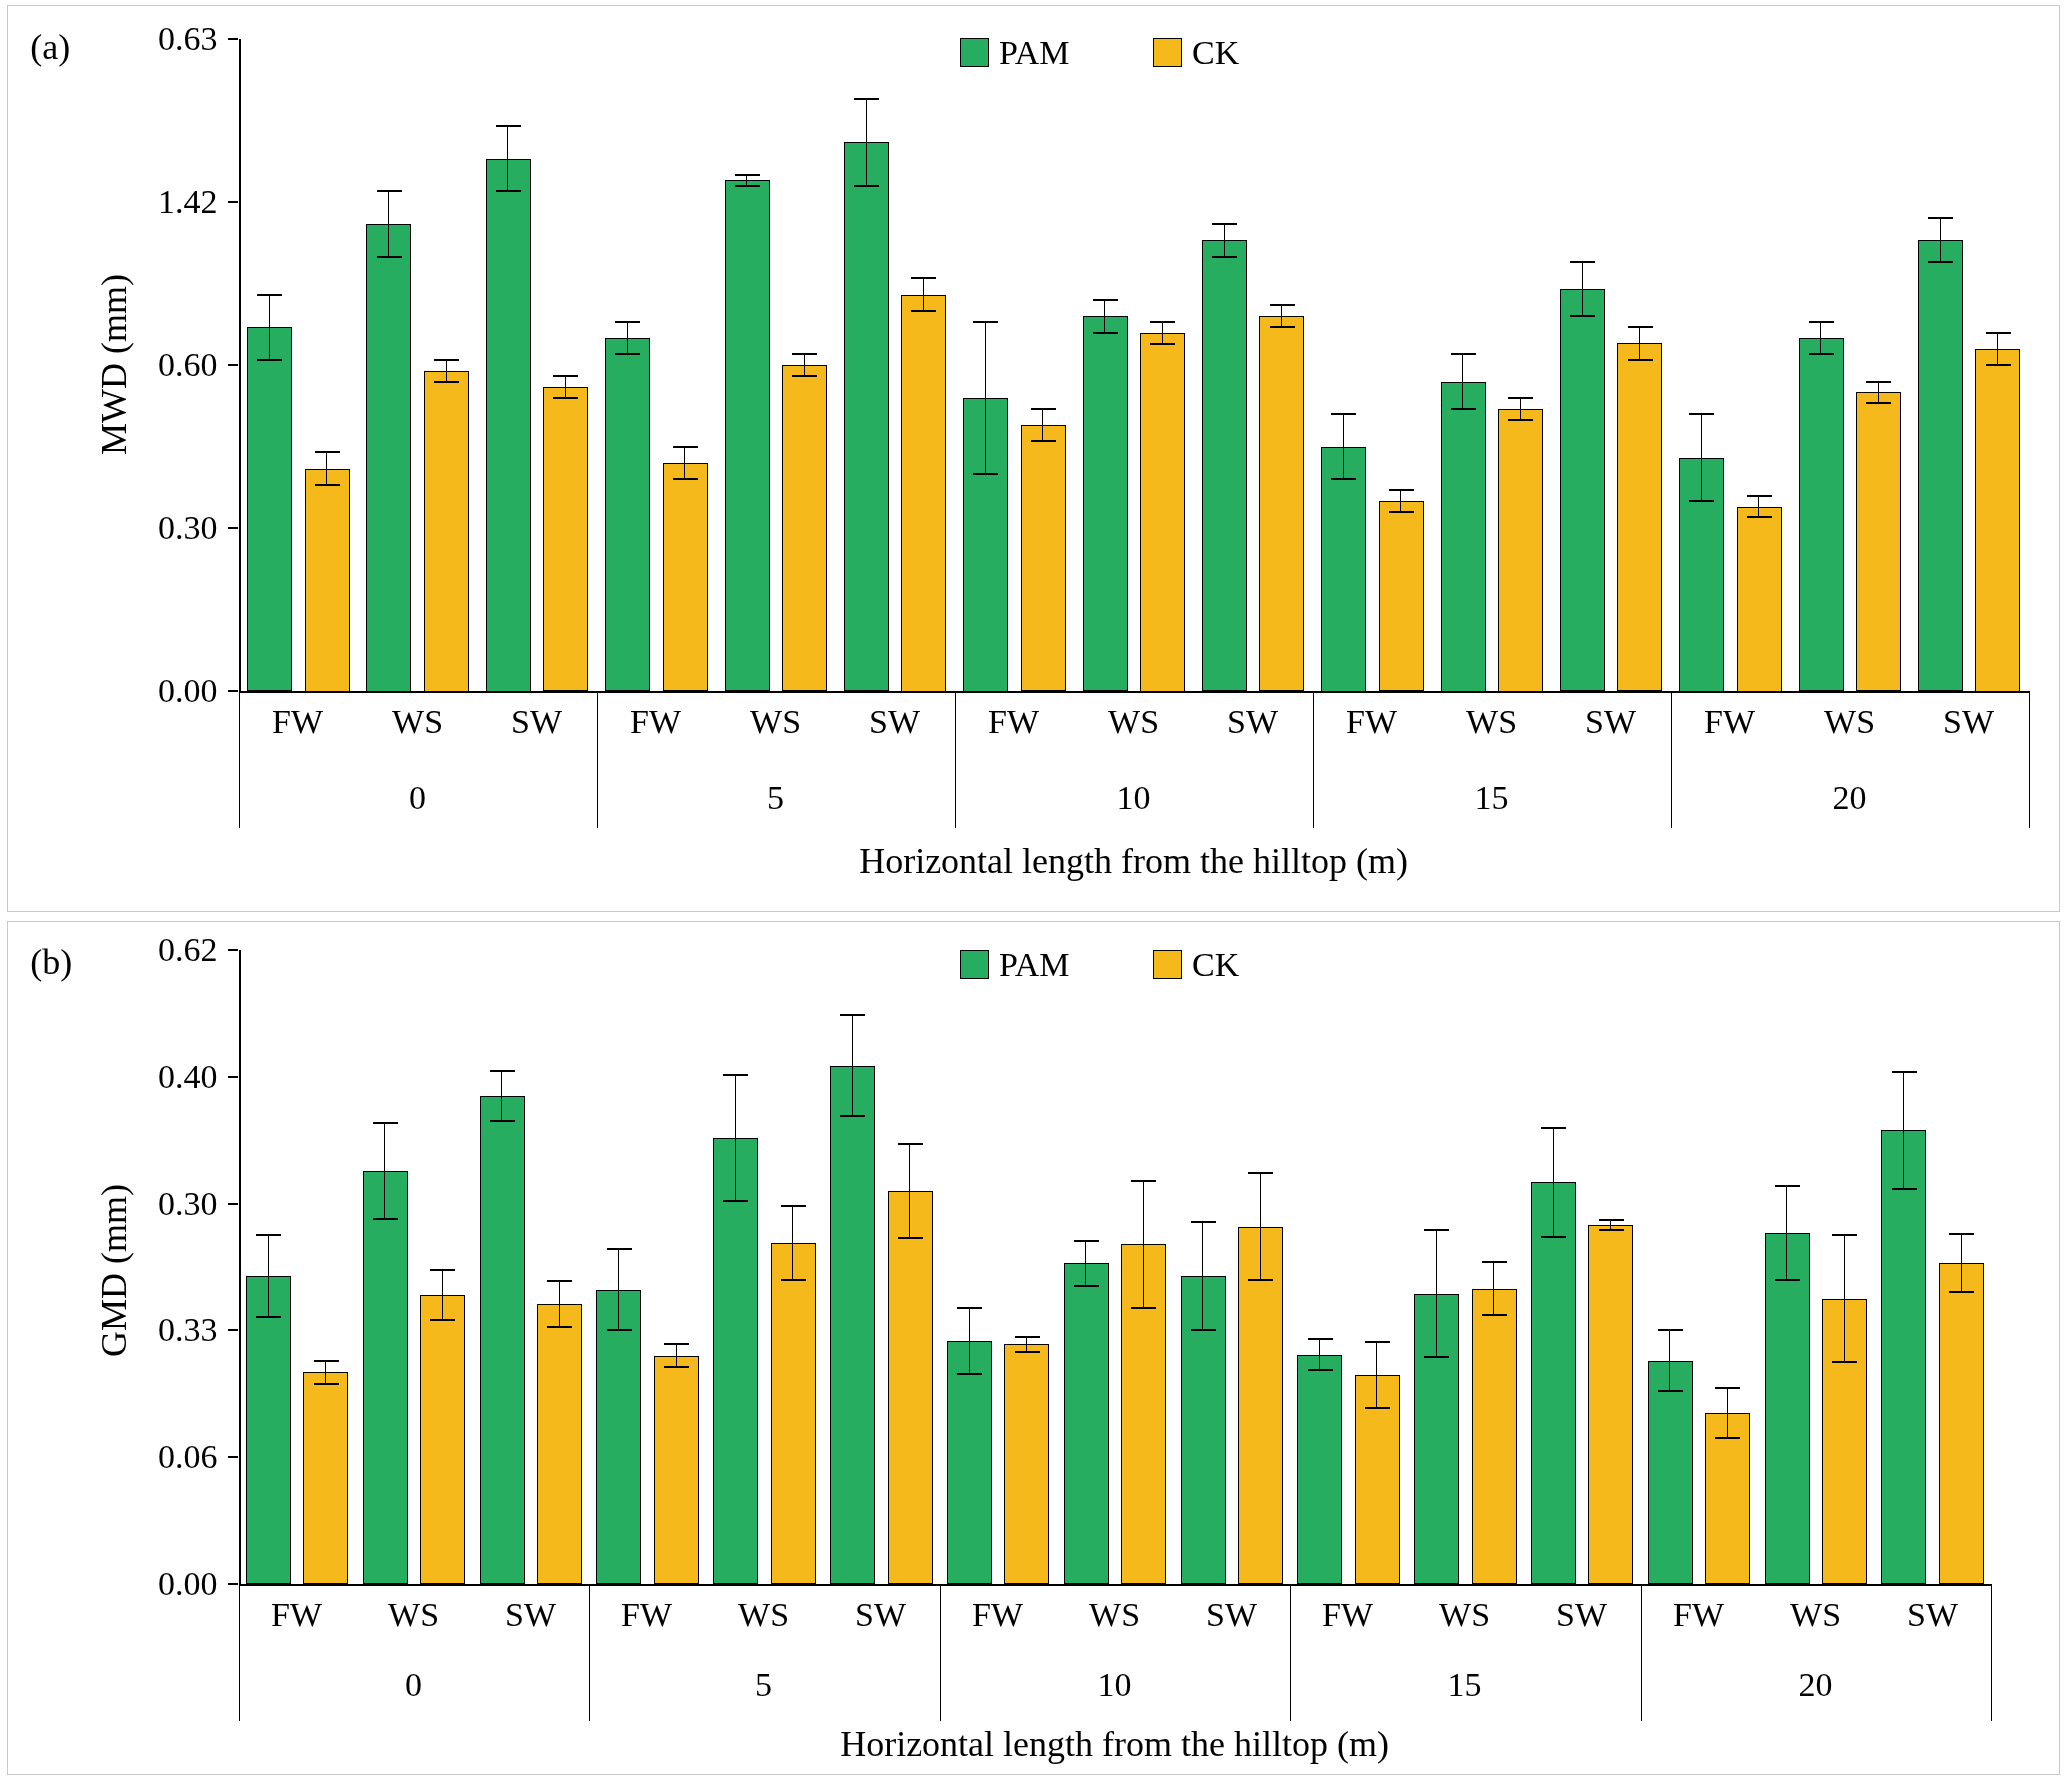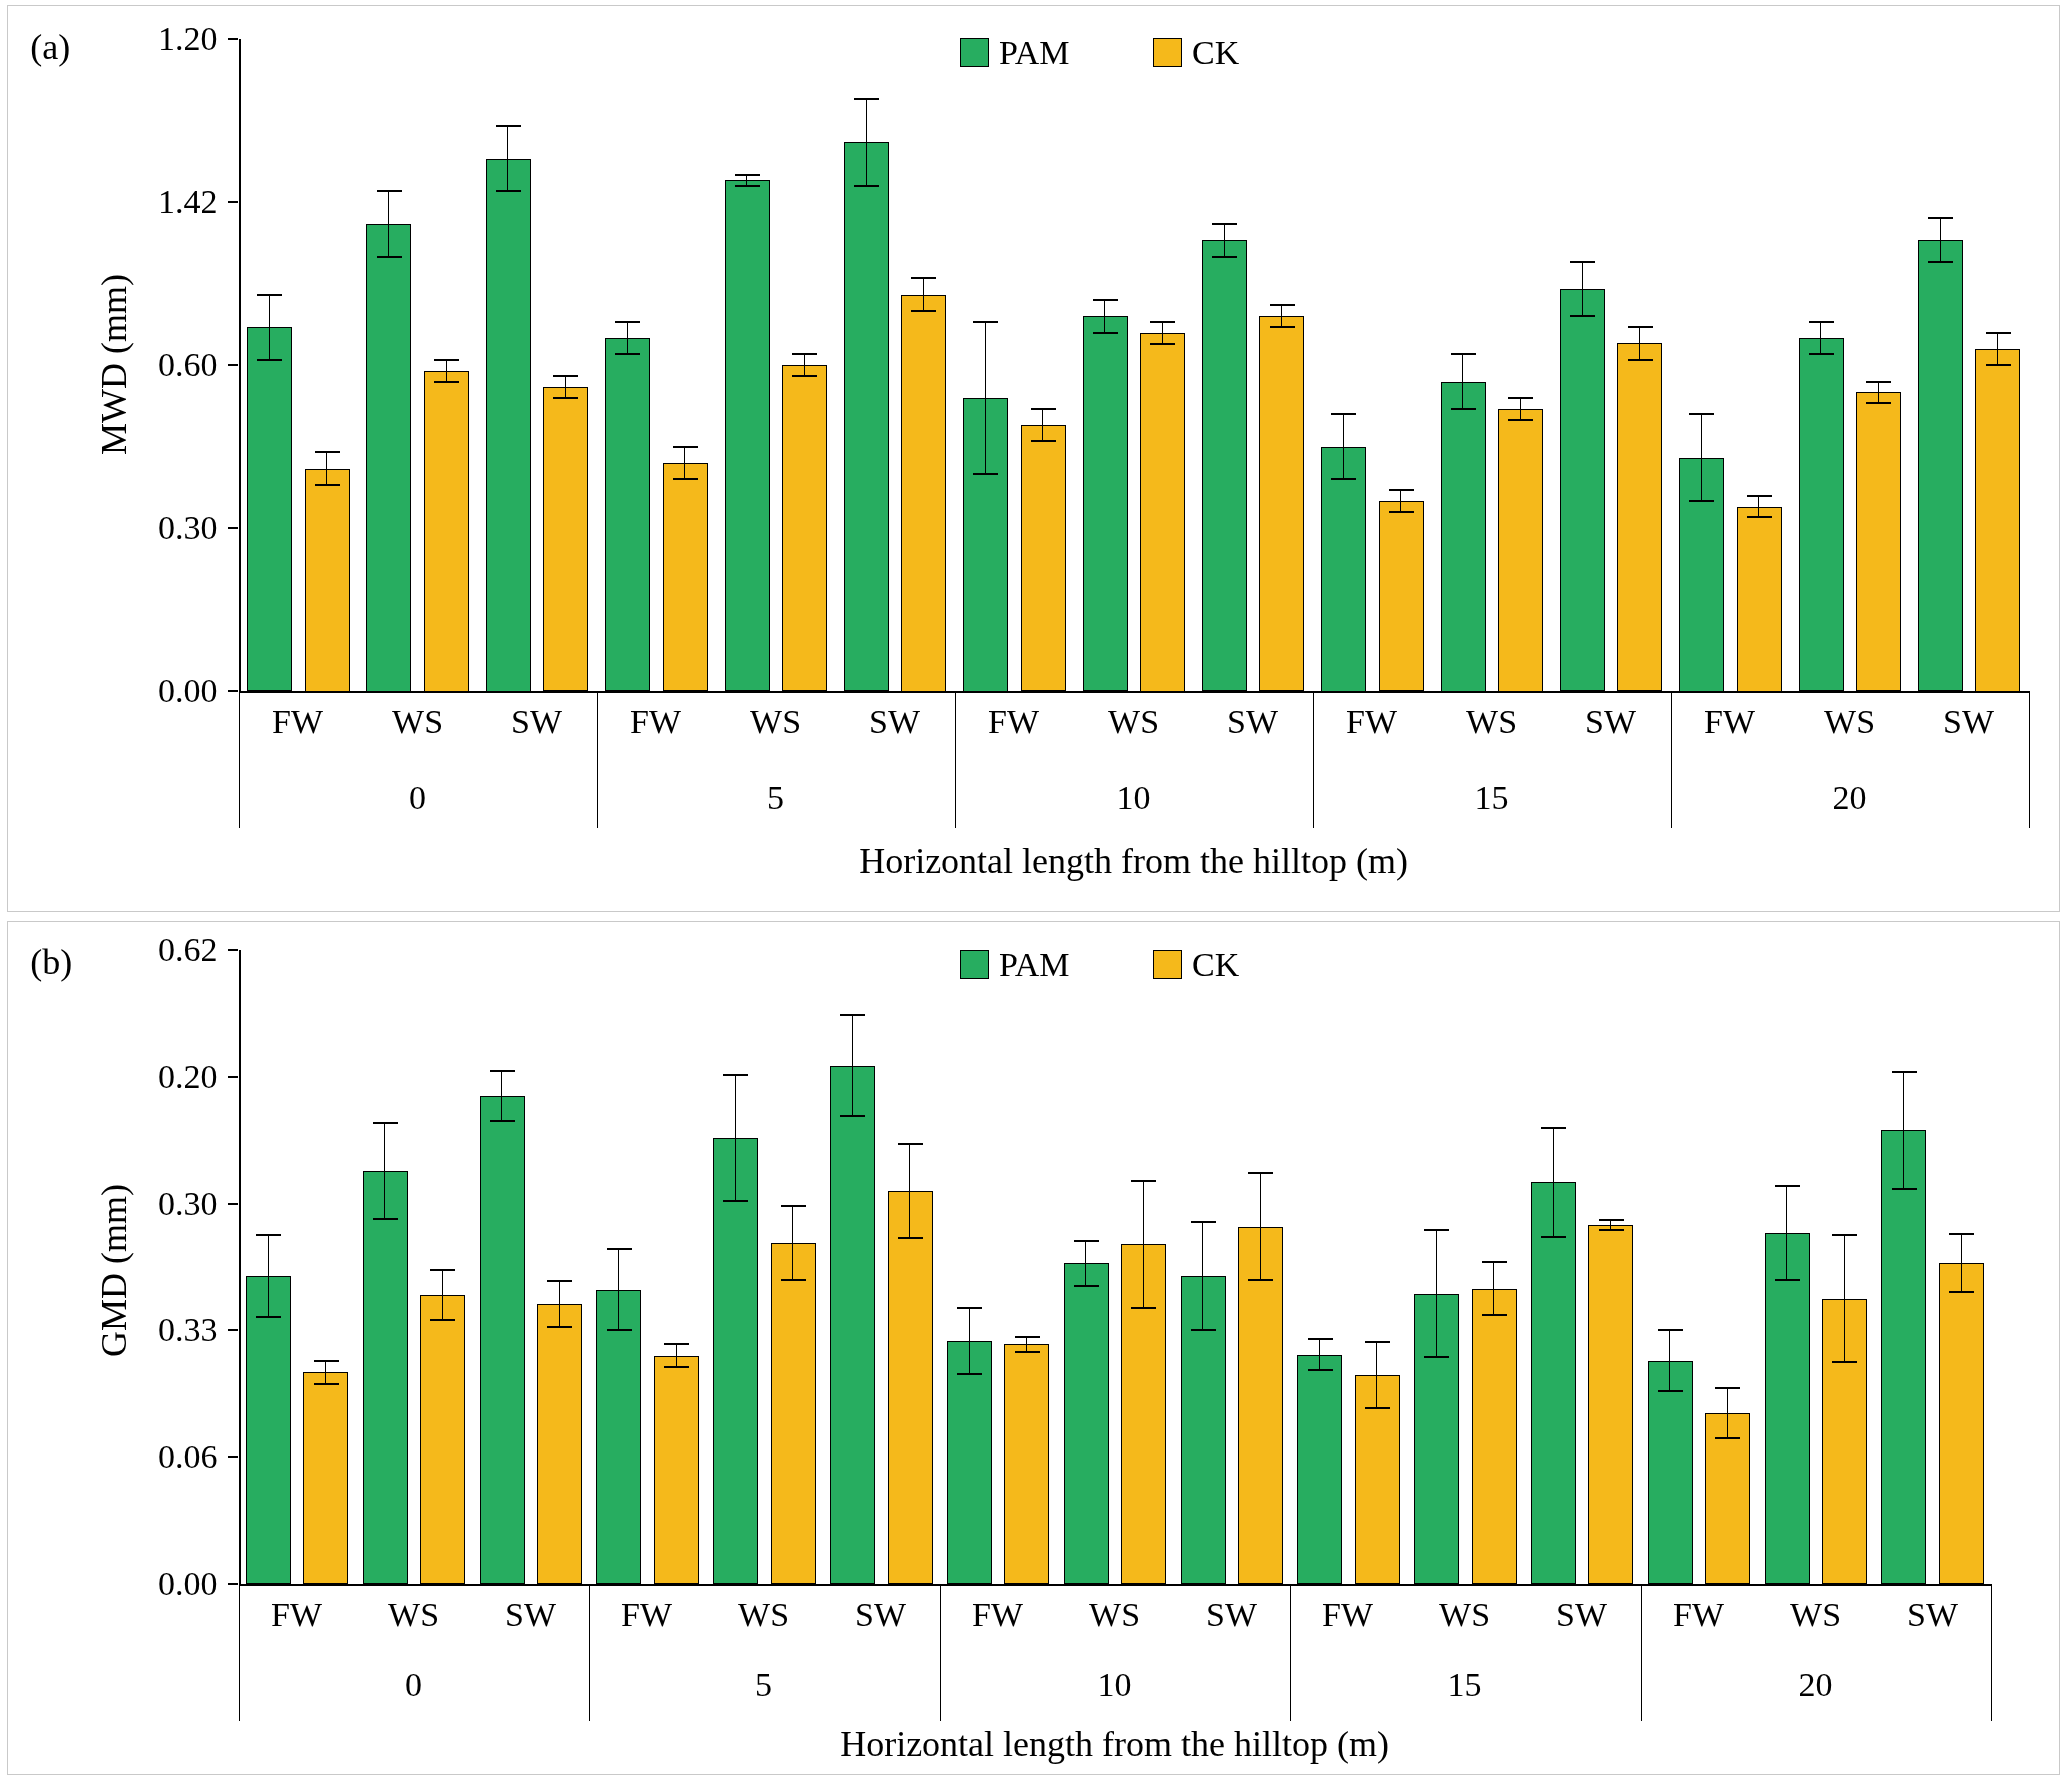--- a/index.html
+++ b/index.html
@@ -146,21 +146,21 @@
         <div class="axis-x-line" style="left: 231px; top: 685px; width: 1790px;"></div>
         <div class="tick-h" style="left: 220px; top: 684px;"></div>
         <div class="ytick-label" style="left: 108px; top: 668px; width: 102px;">0.00</div>
         <div class="tick-h" style="left: 220px; top: 521px;"></div>
         <div class="ytick-label" style="left: 108px; top: 505px; width: 102px;">0.30</div>
         <div class="tick-h" style="left: 220px; top: 358px;"></div>
         <div class="ytick-label" style="left: 108px; top: 342px; width: 102px;">0.60</div>
         <div class="tick-h" style="left: 220px; top: 195px;"></div>
         <div class="ytick-label" style="left: 108px; top: 179px; width: 102px;">1.42</div>
         <div class="tick-h" style="left: 220px; top: 32px;"></div>
-        <div class="ytick-label" style="left: 108px; top: 16px; width: 102px;">1.20</div>
+        <div class="ytick-label" style="left: 108px; top: 16px; width: 102px;">0.63</div>
         <div class="ylabel" style="left: 85px; top: 449px;">MWD (mm)</div>
         <div class="xlabel" style="left: 231px; width: 1790px; top: 834px;">Horizontal length from the hilltop (m)</div>
         <div class="sep-line" style="left: 231px; top: 685px; height: 137px;"></div>
         <div class="sep-line" style="left: 589px; top: 685px; height: 137px;"></div>
         <div class="sep-line" style="left: 947px; top: 685px; height: 137px;"></div>
         <div class="sep-line" style="left: 1305px; top: 685px; height: 137px;"></div>
         <div class="sep-line" style="left: 1663px; top: 685px; height: 137px;"></div>
         <div class="sep-line" style="left: 2021px; top: 685px; height: 137px;"></div>
         <div class="bar" style="left: 239px; width: 45px; top: 321px; height: 364px; background: rgb(39, 173, 96);"></div>
         <div class="err-v" style="left: 261px; top: 289px; height: 65px;"></div>
@@ -323,21 +323,21 @@
         <div class="axis-x-line" style="left: 231px; top: 662px; width: 1752px;"></div>
         <div class="tick-h" style="left: 220px; top: 661px;"></div>
         <div class="ytick-label" style="left: 108px; top: 645px; width: 102px;">0.00</div>
         <div class="tick-h" style="left: 220px; top: 534px;"></div>
         <div class="ytick-label" style="left: 108px; top: 518px; width: 102px;">0.06</div>
         <div class="tick-h" style="left: 220px; top: 407px;"></div>
         <div class="ytick-label" style="left: 108px; top: 391px; width: 102px;">0.33</div>
         <div class="tick-h" style="left: 220px; top: 281px;"></div>
         <div class="ytick-label" style="left: 108px; top: 265px; width: 102px;">0.30</div>
         <div class="tick-h" style="left: 220px; top: 154px;"></div>
-        <div class="ytick-label" style="left: 108px; top: 138px; width: 102px;">0.20</div>
+        <div class="ytick-label" style="left: 108px; top: 138px; width: 102px;">0.40</div>
         <div class="tick-h" style="left: 220px; top: 27px;"></div>
         <div class="ytick-label" style="left: 108px; top: 11.3px; width: 102px;">0.62</div>
         <div class="ylabel" style="left: 85px; top: 435px;">GMD (mm)</div>
         <div class="xlabel" style="left: 231px; width: 1752px; top: 801px;">Horizontal length from the hilltop (m)</div>
         <div class="sep-line" style="left: 231px; top: 662px; height: 137px;"></div>
         <div class="sep-line" style="left: 581px; top: 662px; height: 137px;"></div>
         <div class="sep-line" style="left: 932px; top: 662px; height: 137px;"></div>
         <div class="sep-line" style="left: 1282px; top: 662px; height: 137px;"></div>
         <div class="sep-line" style="left: 1633px; top: 662px; height: 137px;"></div>
         <div class="sep-line" style="left: 1983px; top: 662px; height: 137px;"></div>

